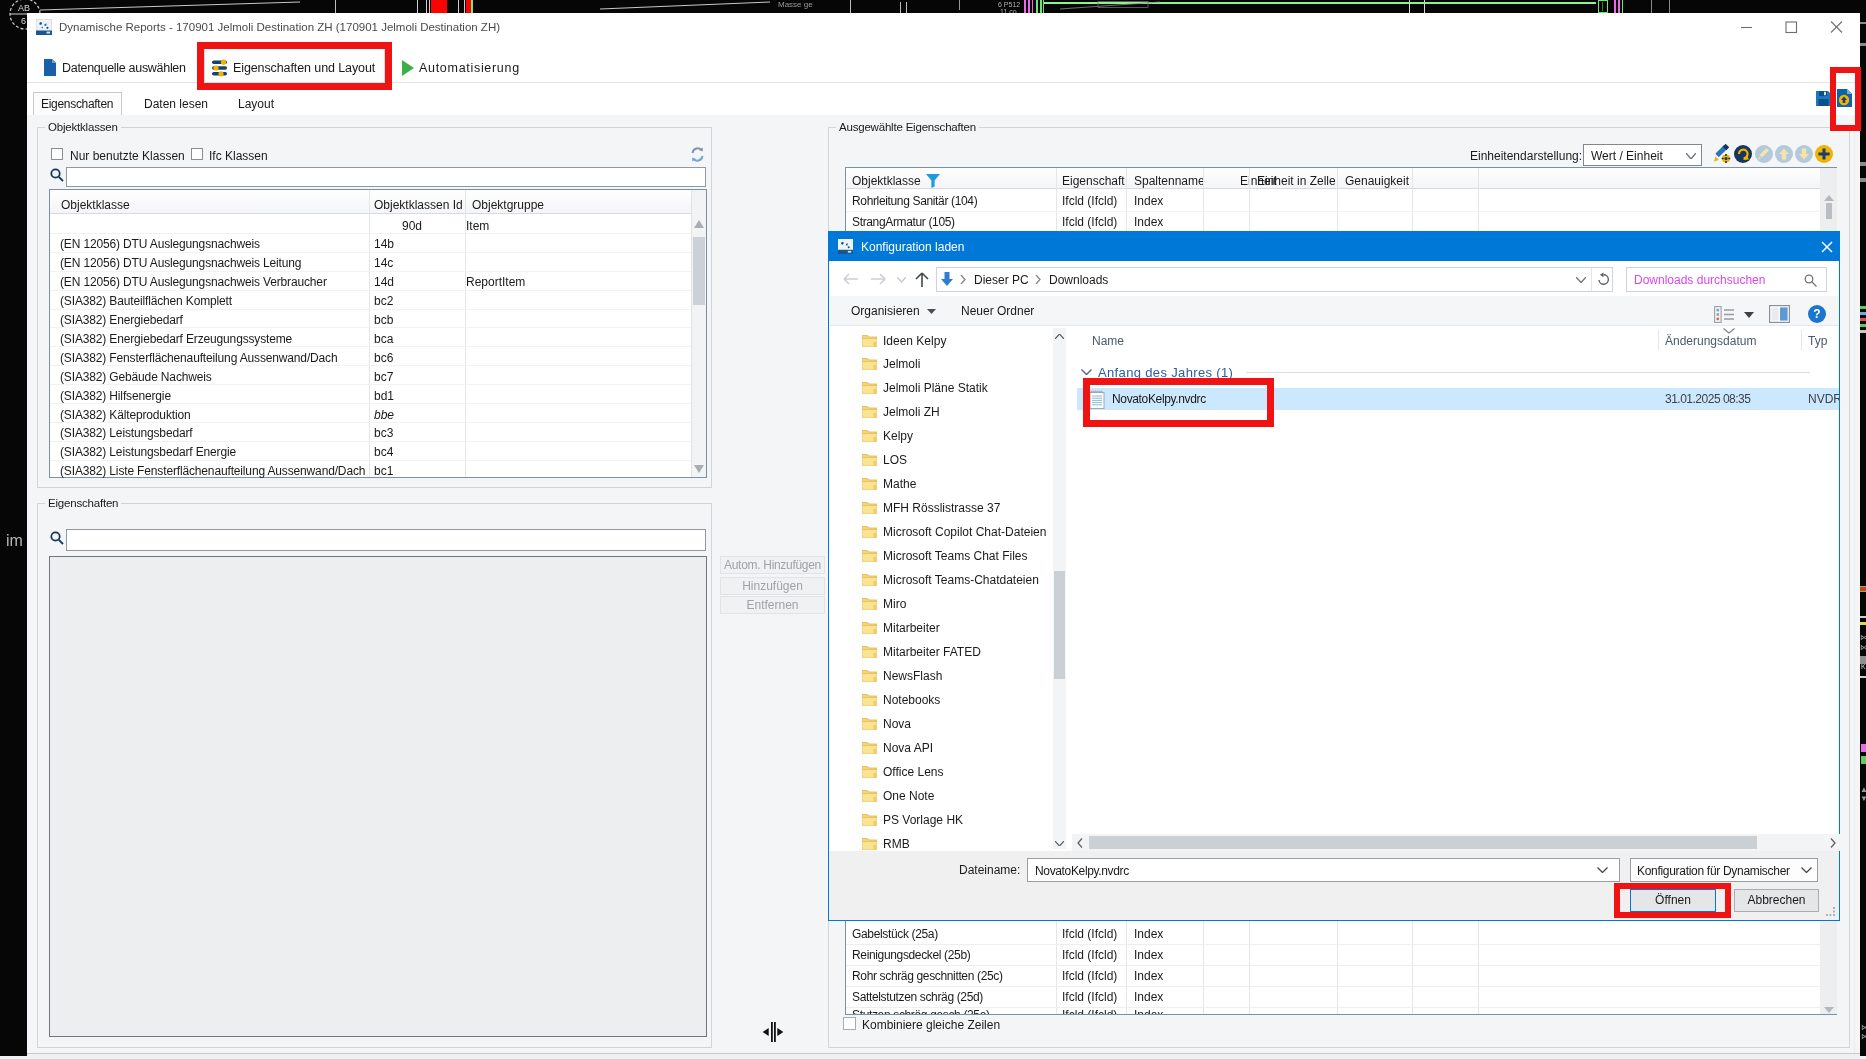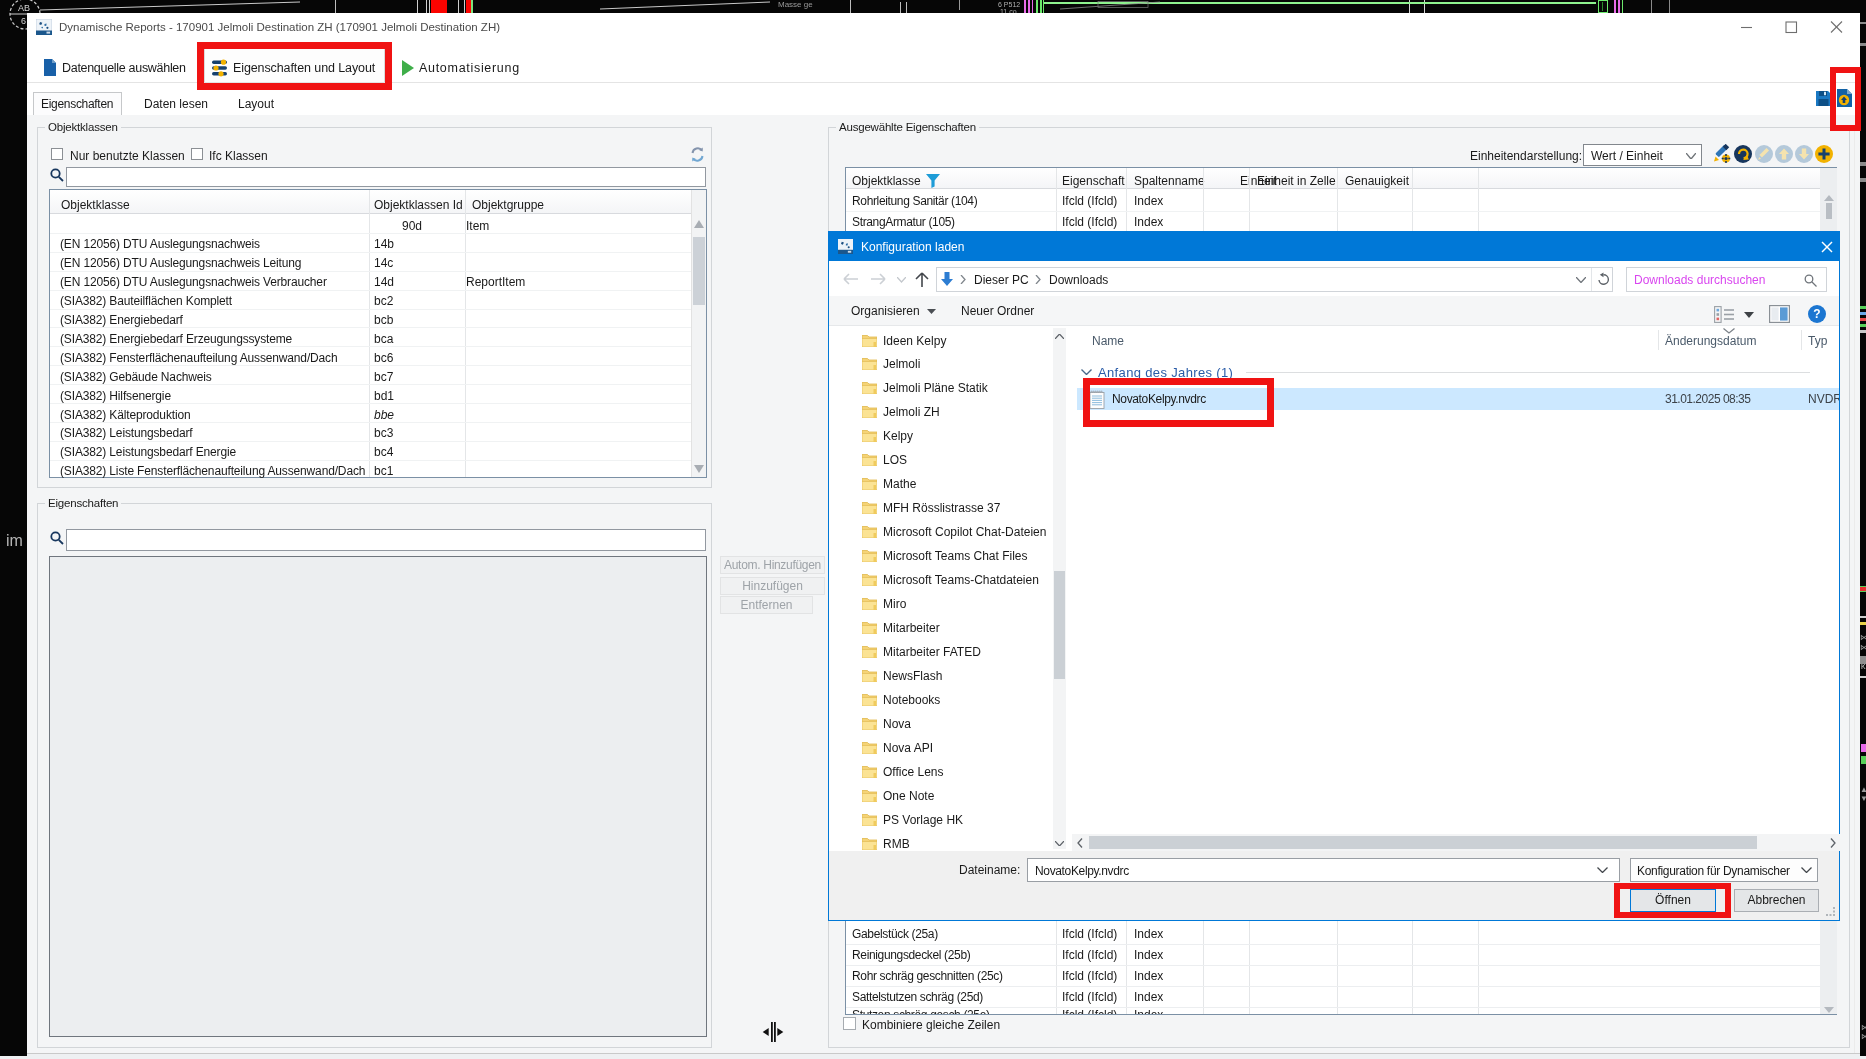--- a/index.html
+++ b/index.html
@@ -234,21 +234,21 @@
 <div class="tx" style="left:45px;top:498px;background:#f4f5f6;padding:0 3px;font-size:11.5px;letter-spacing:-0.2px;">Eigenschaften</div>
 <svg width="14" height="14" style="left:50px;top:531px;" viewBox="0 0 14 14">
   <circle cx="5.5" cy="5.5" r="4.2" fill="none" stroke="#17365d" stroke-width="1.8"></circle>
   <line x1="8.8" y1="8.8" x2="13" y2="13" stroke="#17365d" stroke-width="1.8"></line>
 </svg>
 <div class="abs" style="left:66px;top:529px;width:640px;height:22px;background:#fff;border:1px solid #9298a0;"></div>
 <div class="abs" style="left:49px;top:556px;width:658px;height:481px;background:#eceef0;border:1px solid #70767e;"></div>
 
 <div class="abs" style="left:720px;top:556px;width:105px;height:18px;background:#f0f1f2;border:1px solid #e2e3e4;color:#9ea3a8;text-align:center;line-height:16px;letter-spacing:-0.3px;">Autom. Hinzufügen</div>
 <div class="abs" style="left:720px;top:577px;width:105px;height:18px;background:#f0f1f2;border:1px solid #e2e3e4;color:#9ea3a8;text-align:center;line-height:16px;">Hinzufügen</div>
-<div class="abs" style="left:720px;top:596px;width:93px;height:18px;background:#f0f1f2;border:1px solid #e2e3e4;color:#9ea3a8;text-align:center;line-height:16px;">Entfernen</div>
+<div class="abs" style="left:720px;top:596px;width:105px;height:18px;background:#f0f1f2;border:1px solid #e2e3e4;color:#9ea3a8;text-align:center;line-height:16px;">Entfernen</div>
 
 <svg width="22" height="22" style="left:762px;top:1021px;" viewBox="0 0 22 22">
   <rect x="9" y="1" width="1.8" height="20" fill="#111"></rect>
   <rect x="12" y="1" width="1.8" height="20" fill="#111"></rect>
   <path d="M0.7 11 L6.7 7 V15 Z" fill="#111"></path>
   <path d="M21.3 11 L15.3 7 V15 Z" fill="#111"></path>
 </svg>
 
 <div class="abs" style="left:1854px;top:130px;width:1px;height:923px;background:#ebebeb;"></div>
 <div class="abs" style="left:828px;top:127px;width:1022px;height:921px;border:1px solid #d2d5d8;"></div>

